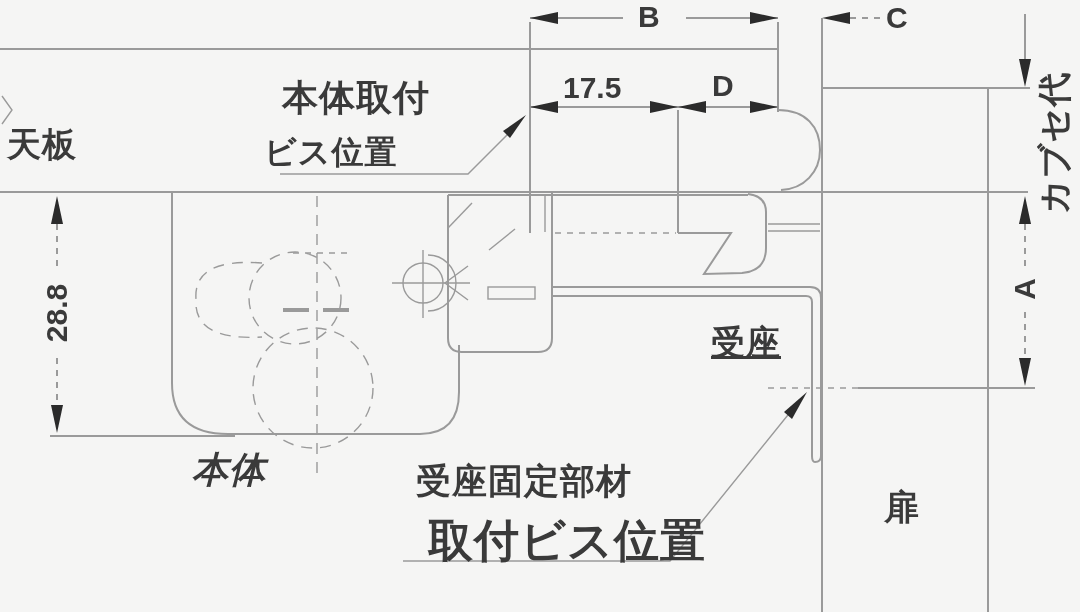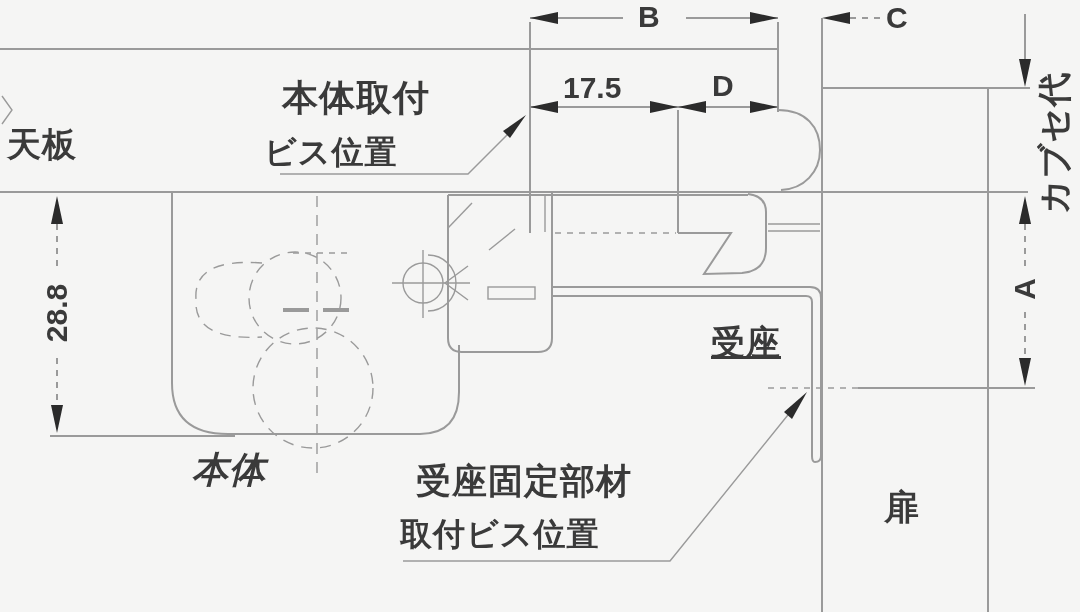--- a/index.html
+++ b/index.html
@@ -170,17 +170,17 @@
 
   <div class="lbl dim rot" style="left:1005px;top:274px;width:40px;height:30px;">A</div>
 
   <div class="lbl dim rot" style="left:12px;top:298px;width:90px;height:30px;">28.8</div>
 
   <div class="lbl jp" style="left:192px;top:452px;font-size:36px;font-style:italic;">本体</div>
 
   <div class="lbl jp" style="left:711px;top:325px;text-decoration:underline;">受座</div>
 
   <div class="lbl jp" style="left:416px;top:463px;font-size:35px;">受座固定部材</div>
-  <div class="lbl jp" style="left:400px;top:518px;font-size:32px;">取付ビス位置</div>
+  <div class="lbl jp" style="left:428px;top:518px;font-size:45px;">取付ビス位置</div>
 
   <div class="lbl jp" style="left:884px;top:489px;font-size:35px;">扉</div>
 
 </div>
 
 </body></html>

